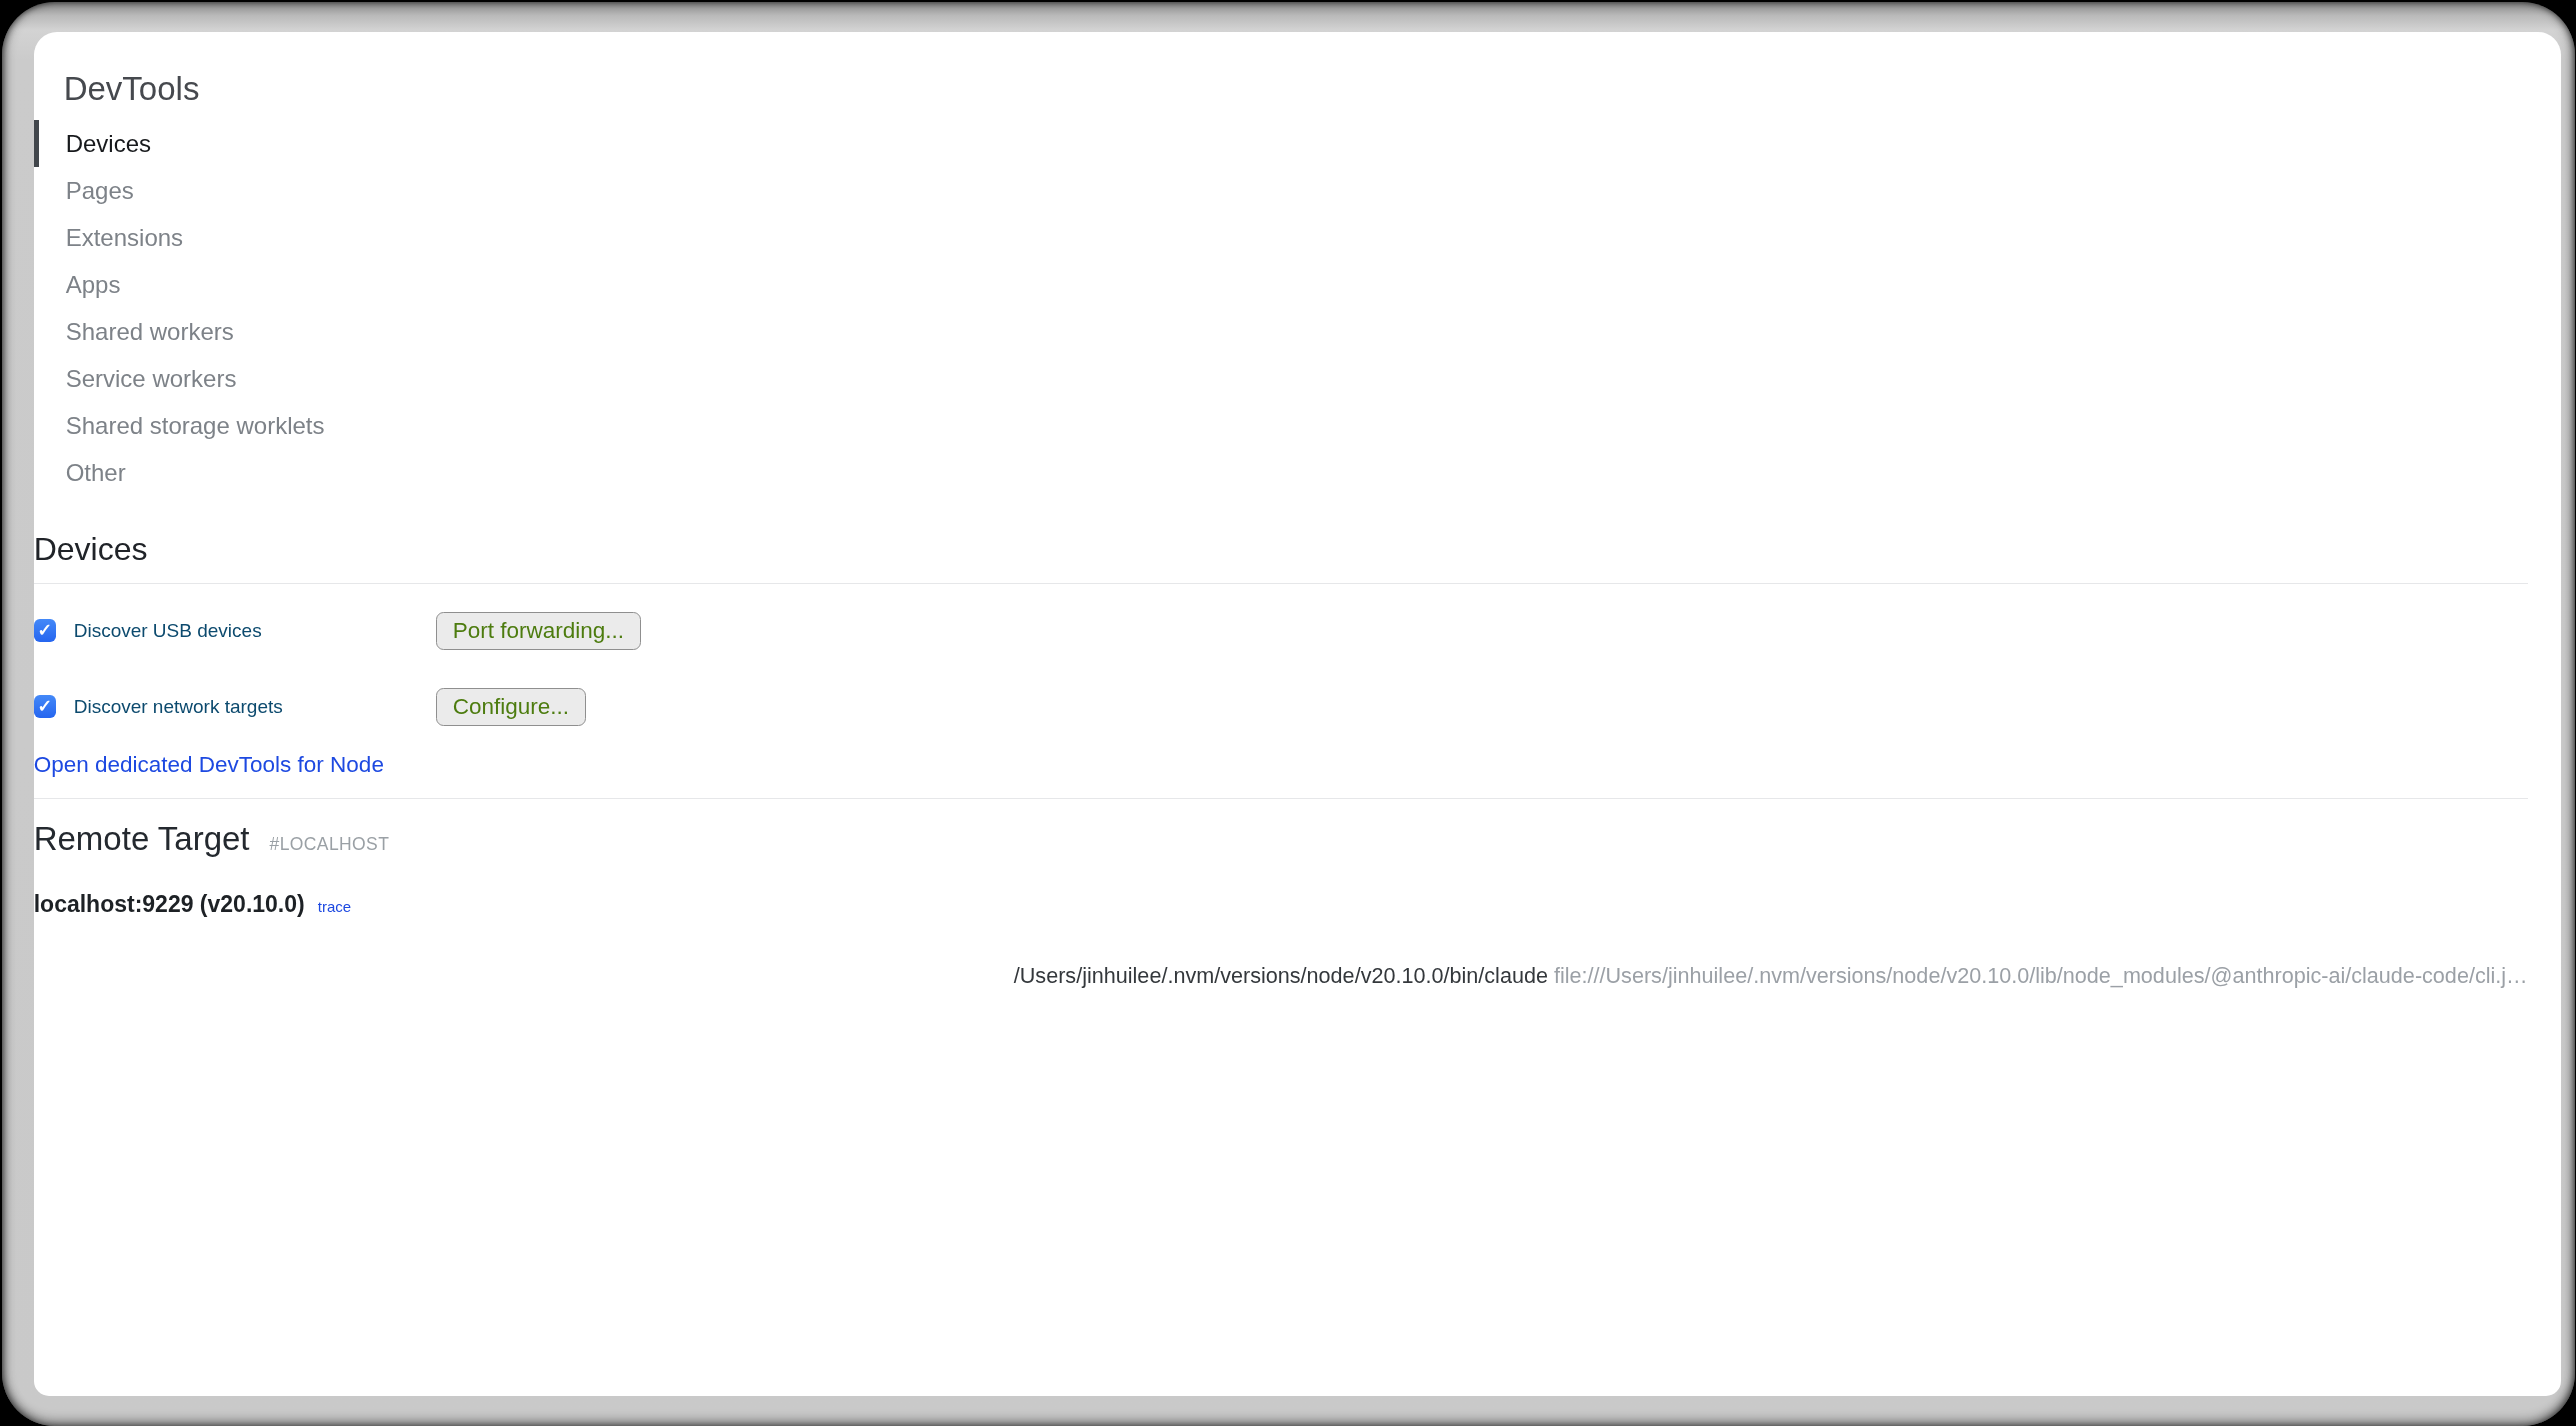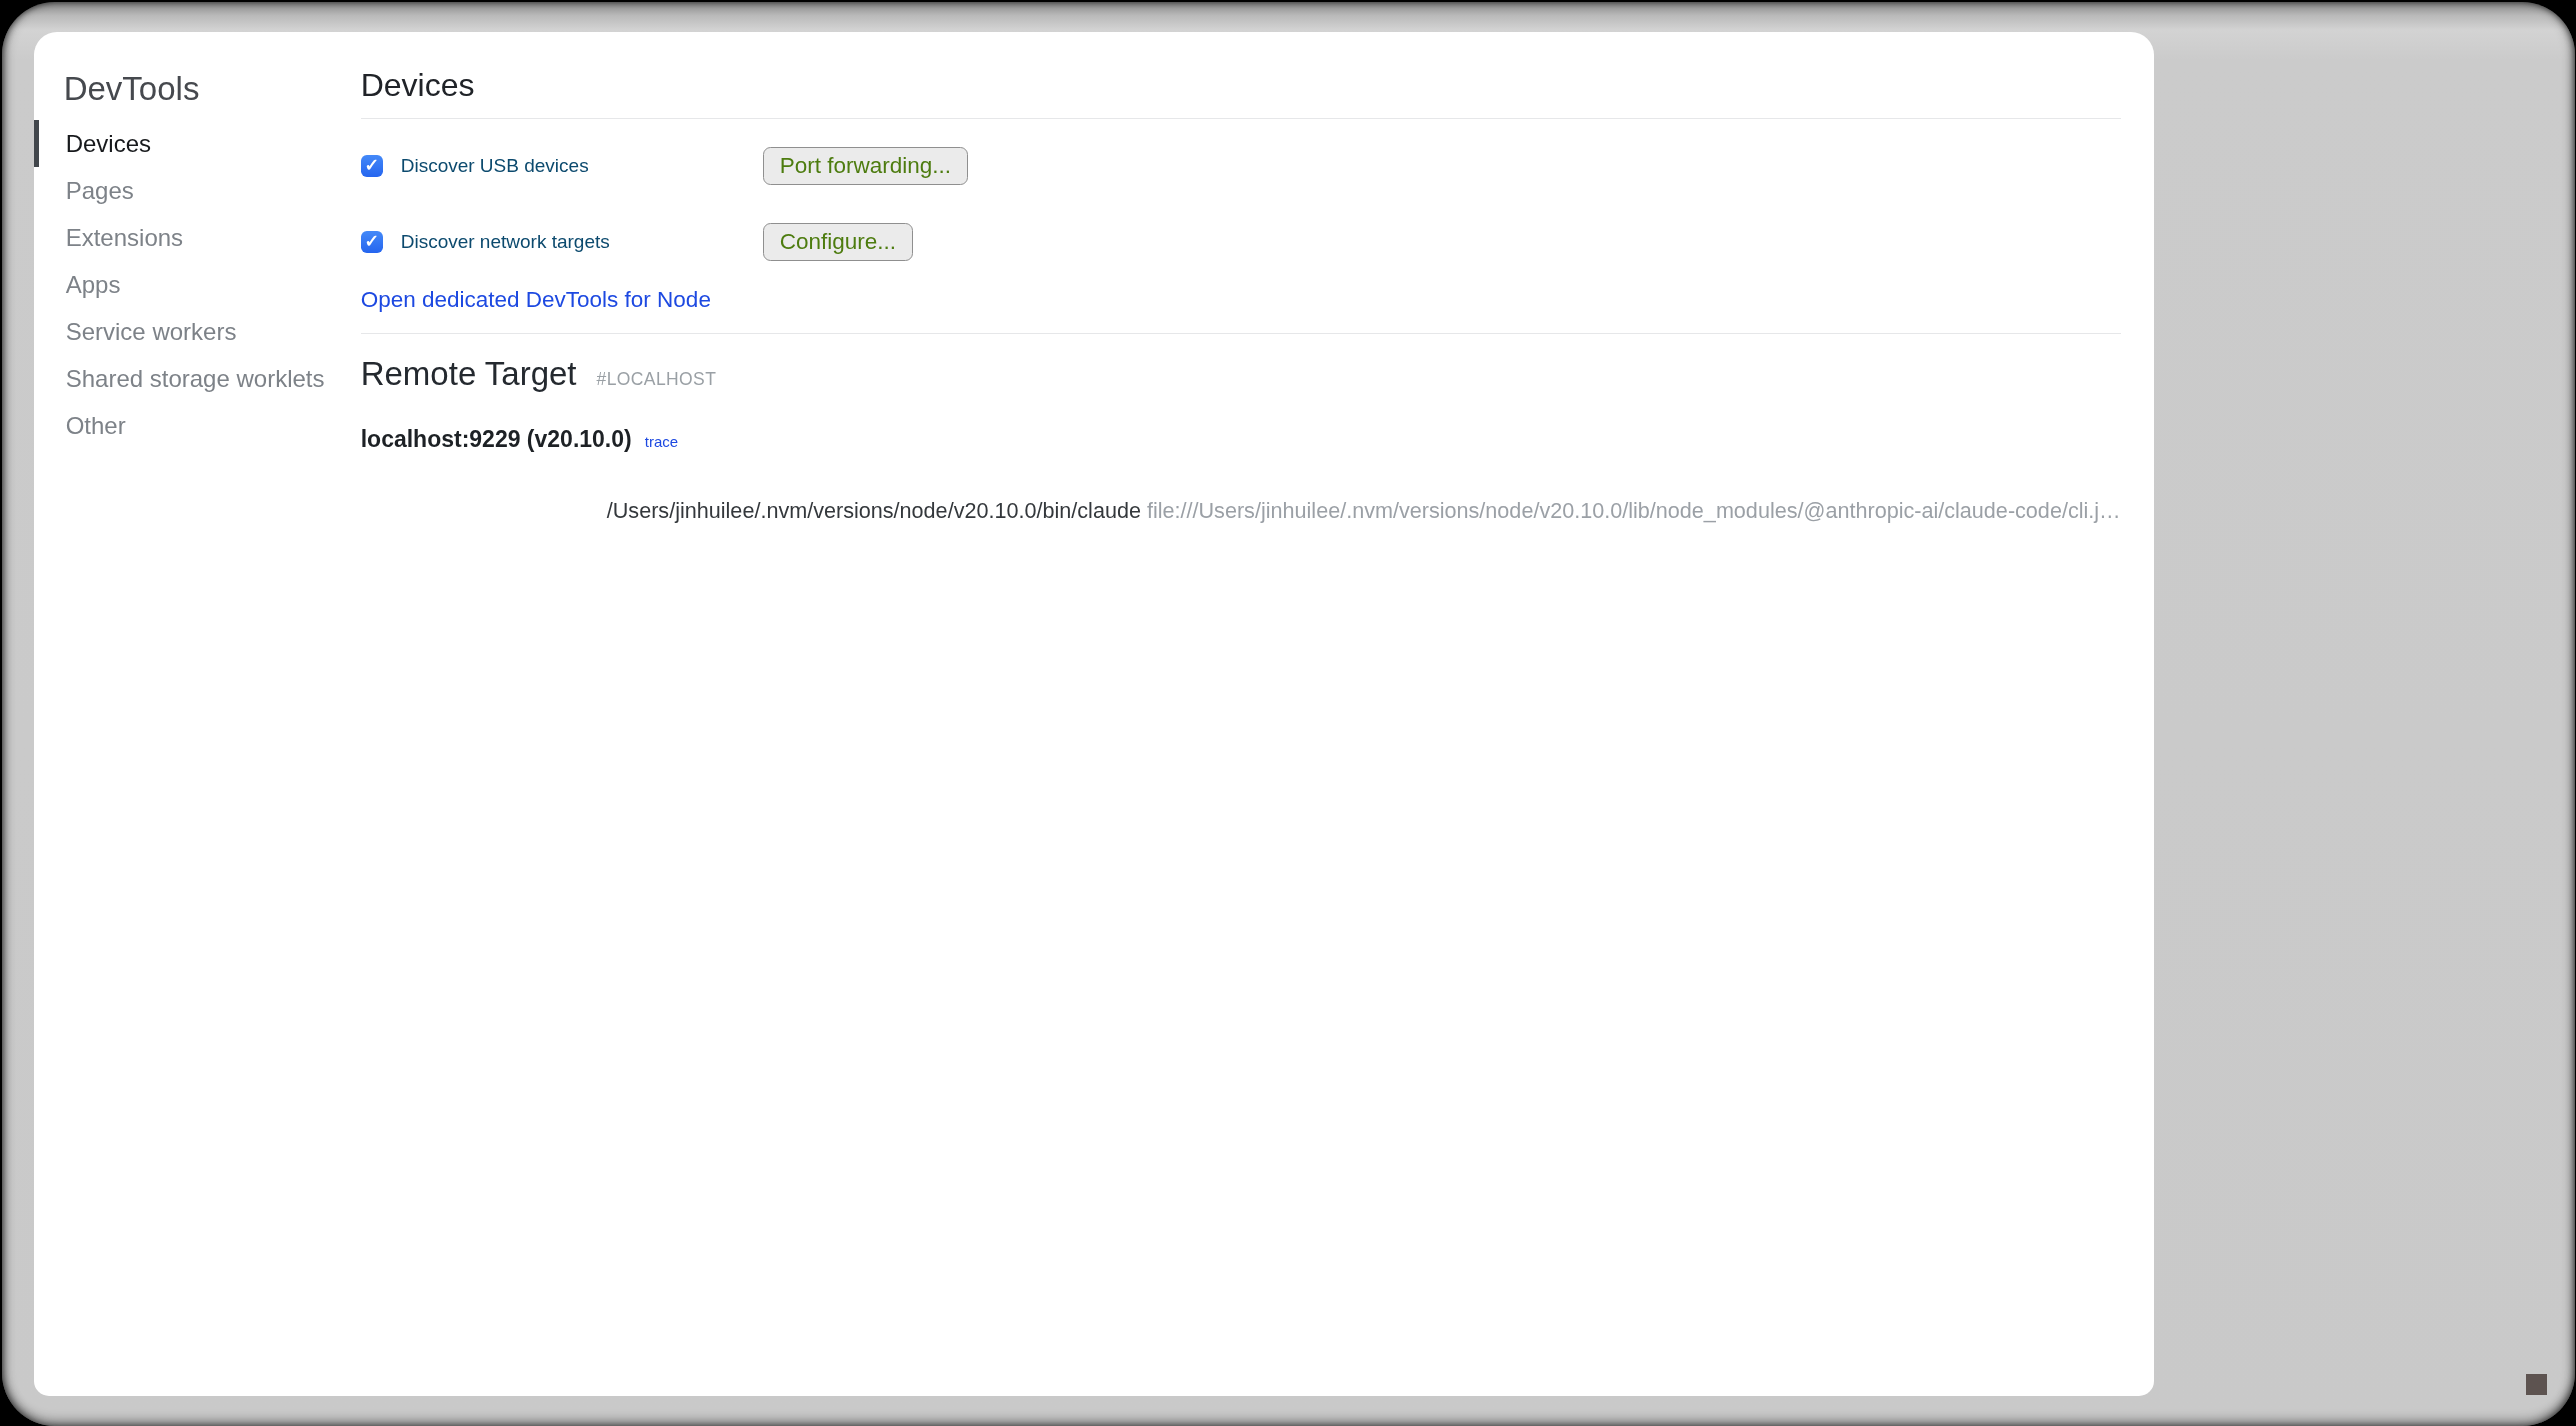--- a/index.html
+++ b/index.html
@@ -18,23 +18,23 @@
     background:linear-gradient(180deg,#848484 0px,#b9b9b9 13.3px,#d3d3d3 28px,#cbcbcb 58px,#c9c9c9 100%);
     box-shadow: inset 0 0 6.7px rgba(0,0,0,.55), inset 0 -6.7px 10px rgba(0,0,0,.28),
                 inset 8.3px 0 11.6px -6.7px rgba(0,0,0,.45), inset -8.3px 0 11.6px -6.7px rgba(0,0,0,.45);
     overflow:hidden;
   }
   .resize-grip {
     position:absolute; left:2524px; top:1372px; width:21.6px; height:21.6px;
     background:#5d5350; z-index:0;
   }
   .window {
-    position:absolute; left:32px; top:30px; width:2120px; height:1364px;
+    position:absolute; left:32px; top:30px; width:2527px; height:1364px;
     background:#fff; border-radius:23px 23px 15px 15px;
-    display:flex; z-index:1; box-sizing:border-box;
+    display:flex; z-index:1; box-sizing:border-box;flex-direction:column;
   }
 
   
   .sidebar { width:327px; flex:none; padding-top:37px; box-sizing:border-box; }
   .devtools-title {
     font-size:33px; font-weight:400; color:#46494e;
     line-height:40px; margin:0 0 11.6px 30px;
   }
   .nav-item {
     height:47px; display:flex; align-items:center;
@@ -104,20 +104,23 @@
         <div class="nav-item">
             <span>Pages</span>
           </div>
         <div class="nav-item">
             <span>Extensions</span>
           </div>
         <div class="nav-item">
             <span>Apps</span>
           </div>
         <div class="nav-item">
+            <span>Shared workers</span>
+          </div>
+        <div class="nav-item">
             <span>Service workers</span>
           </div>
         <div class="nav-item">
             <span>Shared storage worklets</span>
           </div>
         <div class="nav-item">
             <span>Other</span>
           </div>
       </div>
     </div>

